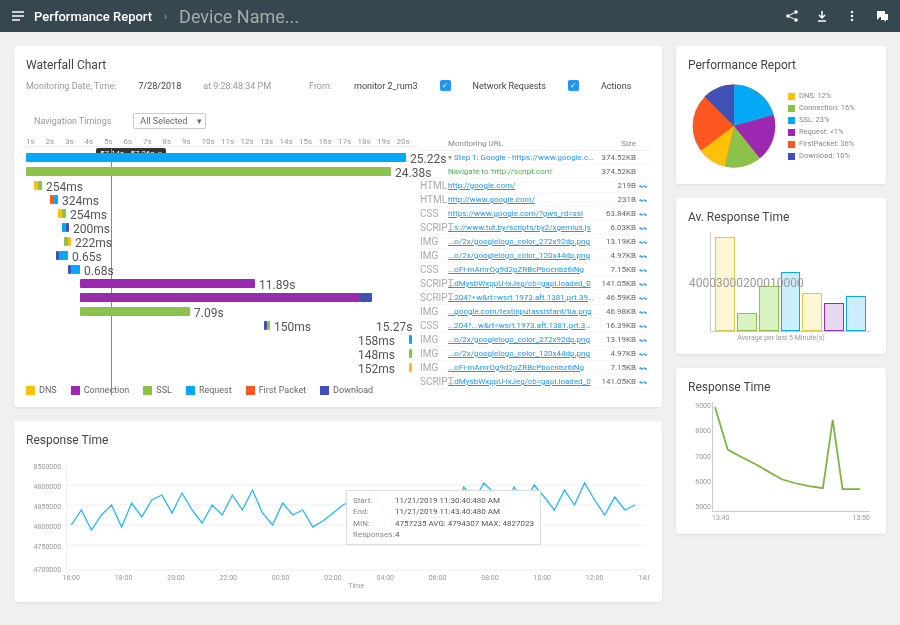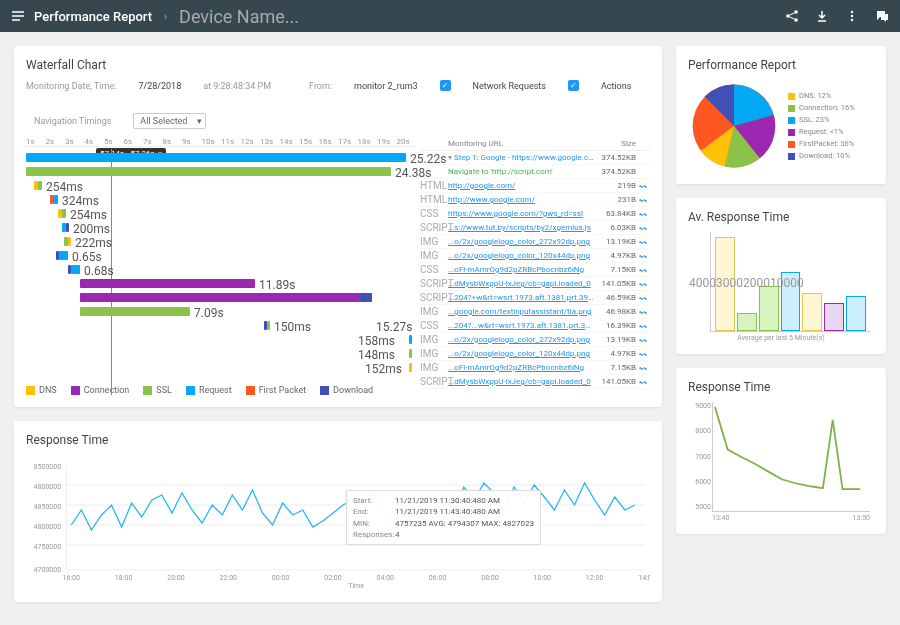--- a/index.html
+++ b/index.html
@@ -241,21 +241,21 @@
               <div class="wf-row">
                 <div class="wf-bar c-req" style="left: 383px; width: 3px;"></div>
                 <div class="wf-bar-label" style="right: 21px;">158ms</div>
               </div>
               <div class="wf-row">
                 <div class="wf-bar c-ssl" style="left: 383px; width: 3px;"></div>
                 <div class="wf-bar-label" style="right: 21px; margin-left: 38px;">148ms</div>
               </div>
               <div class="wf-row">
                 <div class="wf-bar c-dns" style="left: 383px; width: 3px;"></div>
-                <div class="wf-bar-label" style="right: 14px;">152ms</div>
+                <div class="wf-bar-label" style="right: 21px;">152ms</div>
               </div>
             </div>
           <div class="wf-legend" id="wf-legend">
               <div><span class="sw c-dns"></span>DNS</div>
               <div><span class="sw c-conn"></span>Connection</div>
               <div><span class="sw c-ssl"></span>SSL</div>
               <div><span class="sw c-req"></span>Request</div>
               <div><span class="sw c-fp"></span>First Packet</div>
               <div><span class="sw c-dl"></span>Download</div>
             </div>

